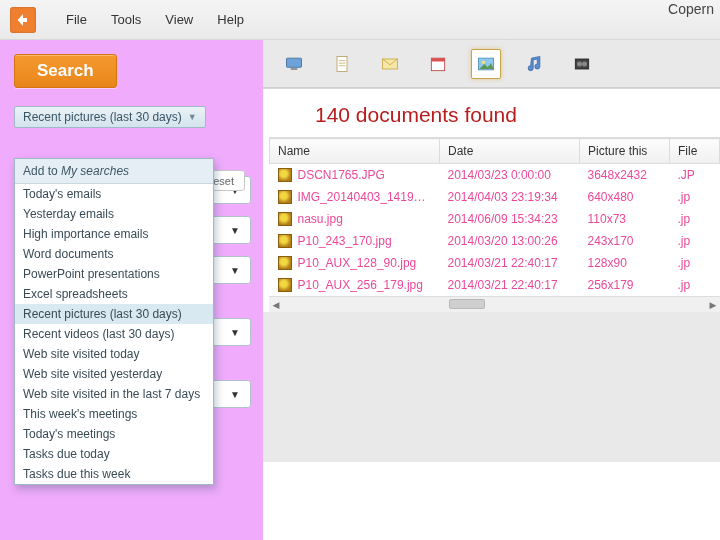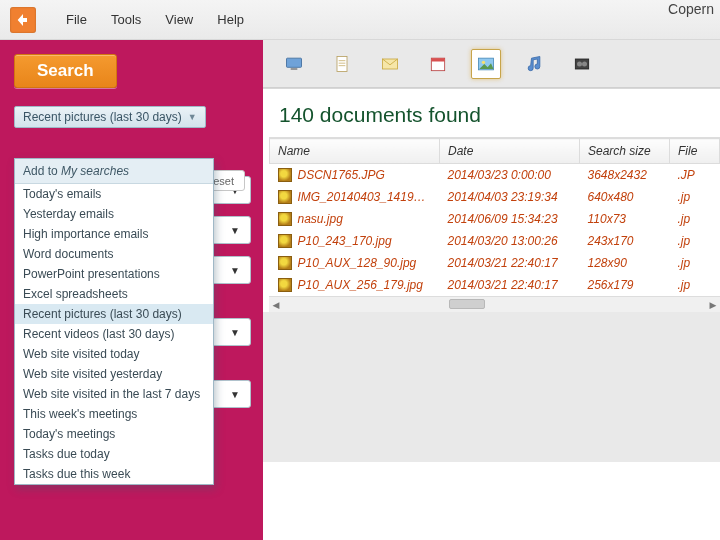--- a/index.html
+++ b/index.html
@@ -9,21 +9,21 @@
   .menubar { height: 40px; background: linear-gradient(#f4f4f4,#eaeaea); border-bottom: 1px solid #d8d8d8; display: flex; align-items: center; padding: 0 10px; position: relative; }
   .app-icon { width: 26px; height: 26px; background: #f08030; border-radius: 3px; display: flex; align-items: center; justify-content: center; margin-right: 18px; box-shadow: inset 0 0 2px rgba(0,0,0,.3); }
   .app-icon svg { width: 16px; height: 16px; }
   .menu-item { padding: 4px 12px; font-size: 13px; color: #333; cursor: default; }
   .brand { position: absolute; right: 6px; top: 1px; font-size: 14px; color: #444; }
 
   
   .content { display: flex; height: calc(540px - 40px); }
 
   
-  .left { width: 290px; background: #be185d; padding: 14px 12px 12px 14px; position: relative; }
+  .left { width: 290px; background: #f0abfc; padding: 14px 12px 12px 14px; position: relative; }
   .search-btn { background: linear-gradient(#f59a2f,#e8851a); color: #fff; font-size: 17px; font-weight: bold; border: 1px solid #d4750f; border-radius: 3px; padding: 6px 22px; cursor: pointer; box-shadow: 0 1px 0 rgba(255,255,255,.4), inset 0 1px 0 rgba(255,255,255,.3); }
 
   .saved-dd { margin-top: 18px; display: inline-flex; align-items: center; background: linear-gradient(#eaf2f6,#d3e3ec); border: 1px solid #9fb9c8; border-radius: 2px; padding: 3px 8px; font-size: 12px; color: #3a5565; cursor: pointer; }
   .saved-dd .chev { margin-left: 6px; font-size: 9px; color: #6f8896; }
 
   .filter-box { margin-top: 12px; background: #fff; border: 1px solid #b0c2cc; border-radius: 3px; height: 28px; display: flex; align-items: center; justify-content: flex-end; padding: 0 10px; }
   .filter-box .chev { font-size: 10px; color: #333; }
 
   .reset-btn { position: absolute; top: 130px; right: 18px; background: #fff; border: 1px solid #c7c7c7; border-radius: 3px; padding: 3px 10px; font-size: 11px; color: #666; cursor: pointer; display: inline-flex; align-items: center; gap: 4px; }
 
@@ -35,25 +35,25 @@
   .dd-item.sel { background: #d9e9f2; }
 
   
   .right { flex: 1; background: #e9e9e9; display: flex; flex-direction: column; }
   .toolbar { height: 48px; background: #e9e9e9; border-bottom: 1px solid #d0d0d0; display: flex; align-items: center; padding: 0 16px; gap: 18px; }
   .tool-ic { width: 30px; height: 30px; display: flex; align-items: center; justify-content: center; border-radius: 2px; cursor: pointer; }
   .tool-ic.active { background: #fff; border: 1px solid #c7a44a; box-shadow: 0 0 4px rgba(220,170,60,.6); }
   .tool-ic svg { width: 20px; height: 20px; }
 
   .results { flex: 1; background: #fff; margin: 0; border-top: 1px solid #d8d8d8; overflow: hidden; }
-  .results-head { padding: 14px 0 10px 16px; font-size: 21px; color: #14532d; font-weight: 400; }
-  .table-wrap { border-top: 1px solid #ddd; overflow-x: auto; margin-left: 6px; font-style: italic; }
+  .results-head { padding: 14px 0 10px 16px; font-size: 21px; color: #b91c1c; font-weight: 400; margin-left: 36px; }
+  .table-wrap { border-top: 1px solid #ddd; overflow-x: auto; margin-left: 6px; }
   table { border-collapse: collapse; width: 450px; table-layout: fixed; }
   th { text-align: left; font-weight: normal; font-size: 12px; color: #333; background: linear-gradient(#fdfdfd,#efefef); border: 1px solid #dcdcdc; padding: 5px 8px; }
-  td { font-size: 12px; padding: 4px 8px; white-space: nowrap; overflow: hidden; text-overflow: ellipsis; color: #c2410c; }
+  td { font-size: 12px; padding: 4px 8px; white-space: nowrap; overflow: hidden; text-overflow: ellipsis; color: #ec4899; }
   .file-ic { display: inline-block; width: 14px; height: 14px; background: radial-gradient(circle at 40% 40%, #f2d840 30%, #b37d18 70%); border: 1px solid #8a5e10; vertical-align: -3px; margin-right: 6px; }
   .hscroll { height: 16px; background: #f0f0f0; border-top: 1px solid #ddd; position: relative; margin-left: 6px; }
   .hscroll .thumb { position: absolute; left: 40%; top: 2px; width: 36px; height: 10px; background: #cfcfcf; border: 1px solid #b8b8b8; border-radius: 2px; }
   .hscroll .arrow { position: absolute; top: 1px; width: 14px; height: 14px; display: flex; align-items: center; justify-content: center; font-size: 9px; color: #777; }
   .hscroll .arrow.l { left: 0; }
   .hscroll .arrow.r { right: 0; }
   .footer-strip { height: 150px; background: #e9e9e9; }
 </style>
 </head>
 <body>
@@ -182,21 +182,21 @@
           <colgroup>
               <col style="width:170px">
               <col style="width:140px">
               <col style="width:90px">
               <col style="width:50px">
             </colgroup>
           <thead>
               <tr id="thead-row">
                 <th>Name</th>
                 <th>Date</th>
-                <th>Search size</th>
+                <th>Picture this</th>
                 <th>File</th>
               </tr>
             </thead>
           <tbody id="tbody">
               <tr class="row">
                 <td><span class="file-ic"></span>DSCN1765.JPG</td>
                 <td>2014/03/23 0:00:00</td>
                 <td>3648x2432</td>
                 <td>.JP</td>
               </tr>

